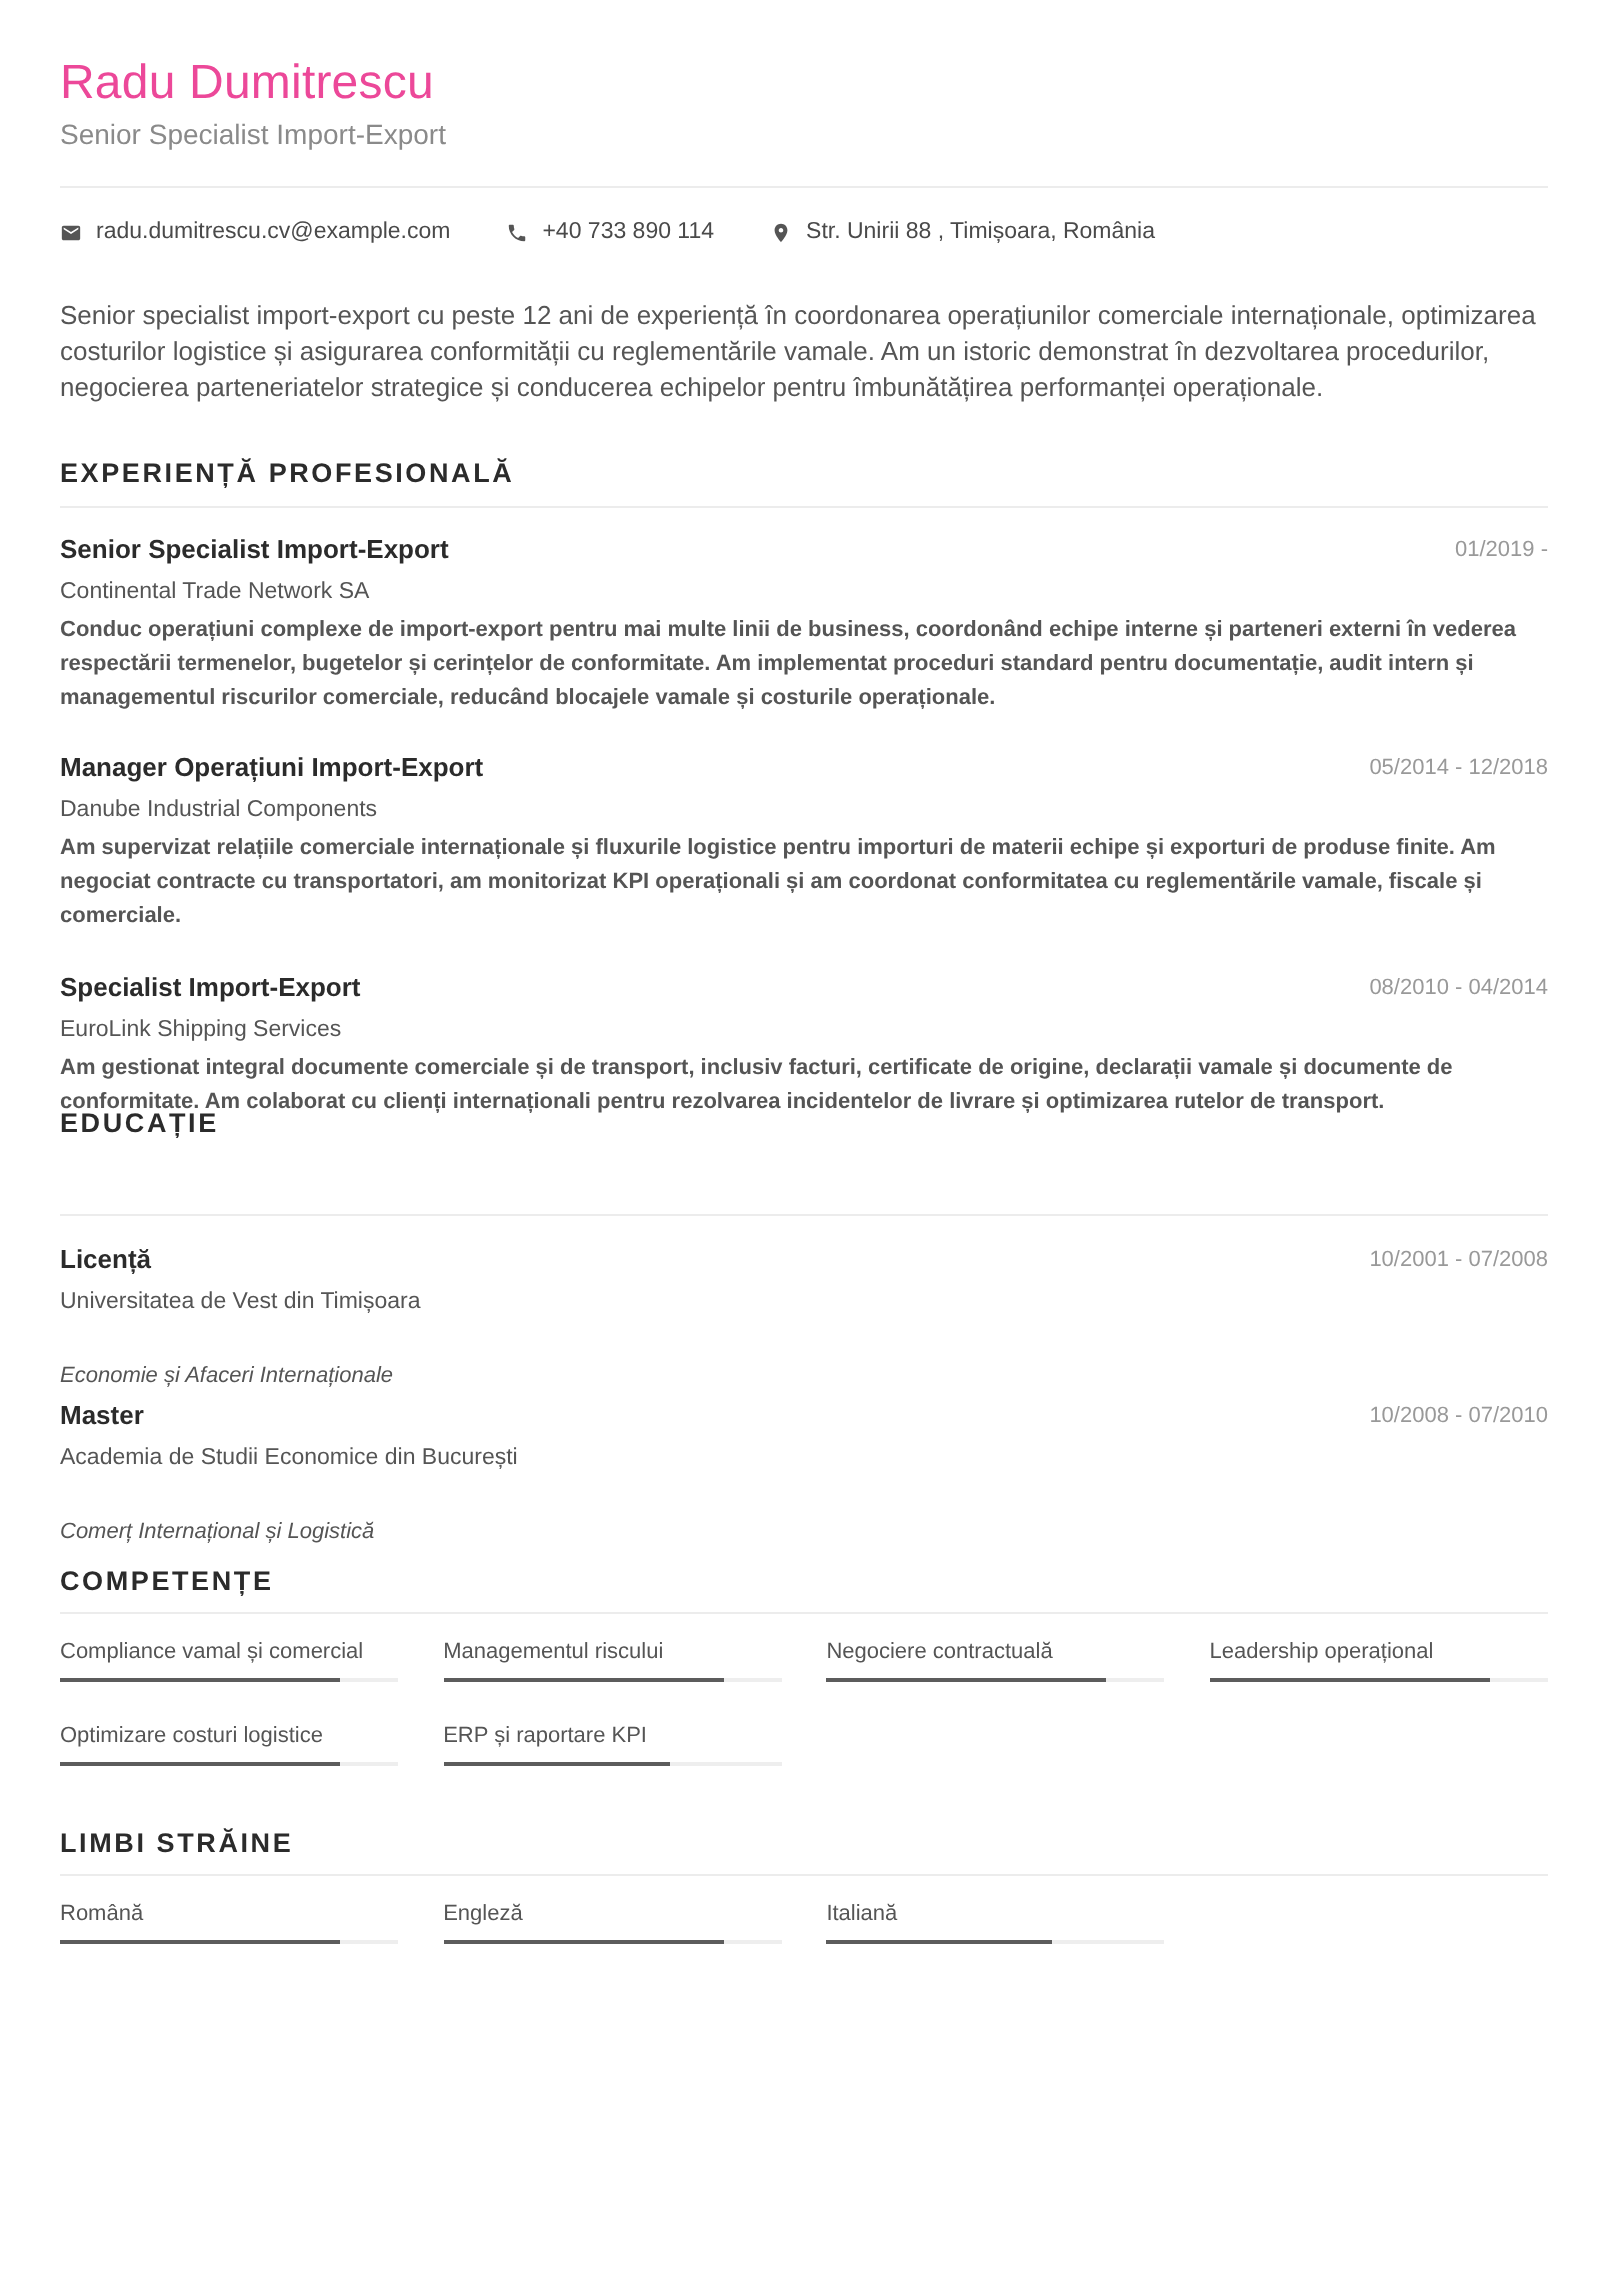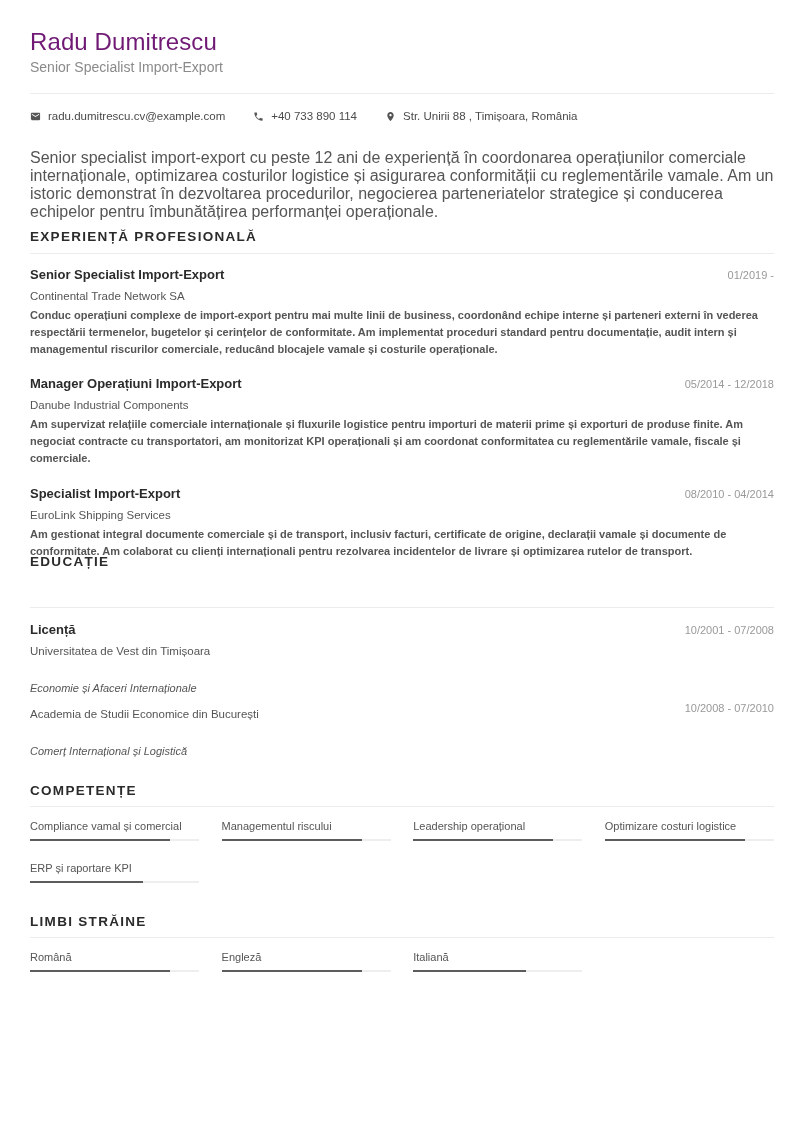--- a/index.html
+++ b/index.html
@@ -1,28 +1,28 @@
 <!DOCTYPE html>
 <html><head>
 <meta charset="utf-8">
 <style>
   * { box-sizing: border-box; margin: 0; padding: 0; }
   html, body { width: 804px; height: 1137px; background: #ffffff; }
   body { font-family: "Liberation Sans", "DejaVu Sans", sans-serif; color: #2b2b2b; position: relative; overflow: hidden; }
   .page { position: absolute; left: 30px; top: 0; width: 744px; }
 
-  .name { position: absolute; top: 28px; left: 0; font-size: 24px; font-weight: 400; color: #701a75; letter-spacing: 0.1px; }
+  .name { position: absolute; top: 28px; left: 0; font-size: 24px; font-weight: 400; color: #ec4899; letter-spacing: 0.1px; }
   .role { position: absolute; top: 59px; left: 0; font-size: 14px; color: #8a8a8a; }
   .hr-top { position: absolute; top: 93px; left: 0; width: 744px; height: 1px; background: #ececec; }
 
   .contacts { position: absolute; top: 110px; left: 0; display: flex; font-size: 11.5px; color: #4a4a4a; }
   .contact { display: flex; align-items: center; margin-right: 28px; justify-content: space-between; }
   .contact svg { width: 11px; height: 11px; margin-right: 7px; fill: #555; }
 
-  .summary { position: absolute; top: 149px; left: 0; width: 744px; font-size: 16px; line-height: 18px; color: #555; }
+  .summary { position: absolute; top: 149px; left: 0; width: 744px; font-size: 13px; line-height: 18px; color: #555; }
 
   .section-title { position: absolute; left: 0; font-size: 13.5px; font-weight: 700; letter-spacing: 1.3px; color: #2b2b2b; }
   .section-rule { position: absolute; left: 0; width: 744px; height: 1px; background: #ececec; }
 
   .item { position: absolute; left: 0; width: 744px; }
   .item-title { font-size: 13px; font-weight: 700; color: #2b2b2b; }
   .item-date { position: absolute; right: 0; top: 2px; font-size: 11px; color: #999; }
   .item-org { font-size: 11.5px; color: #555; margin-top: 8px; }
   .item-desc { font-size: 11px; line-height: 17px; color: #555; margin-top: 5px; font-weight: bold; }
   .item-field { font-size: 11px; font-style: italic; color: #555; margin-top: 25px; }
@@ -72,58 +72,65 @@
     <div class="item-title">Senior Specialist Import-Export</div>
     <div class="item-date">01/2019 -</div>
     <div class="item-org">Continental Trade Network SA</div>
     <div class="item-desc">Conduc operațiuni complexe de import-export pentru mai multe linii de business, coordonând echipe interne și parteneri externi în vederea respectării termenelor, bugetelor și cerințelor de conformitate. Am implementat proceduri standard pentru documentație, audit intern și managementul riscurilor comerciale, reducând blocajele vamale și costurile operaționale.</div>
   </div>
 
   <div class="item" style="top:376px">
     <div class="item-title">Manager Operațiuni Import-Export</div>
     <div class="item-date">05/2014 - 12/2018</div>
     <div class="item-org">Danube Industrial Components</div>
-    <div class="item-desc">Am supervizat relațiile comerciale internaționale și fluxurile logistice pentru importuri de materii prime și exporturi de produse finite. Am negociat contracte cu transportatori, am monitorizat KPI operaționali și am coordonat conformitatea cu reglementările vamale, fiscale și comerciale.</div>
+    <div class="item-desc">Am supervizat relațiile comerciale internaționale și fluxurile logistice pentru importuri de materii echipe și exporturi de produse finite. Am negociat contracte cu transportatori, am monitorizat KPI operaționali și am coordonat conformitatea cu reglementările vamale, fiscale și comerciale.</div>
   </div>
 
   <div class="item" style="top:486px">
     <div class="item-title">Specialist Import-Export</div>
     <div class="item-date">08/2010 - 04/2014</div>
     <div class="item-org">EuroLink Shipping Services</div>
     <div class="item-desc">Am gestionat integral documente comerciale și de transport, inclusiv facturi, certificate de origine, declarații vamale și documente de conformitate. Am colaborat cu clienți internaționali pentru rezolvarea incidentelor de livrare și optimizarea rutelor de transport.</div>
   </div>
 
   <h2 class="section-title" style="top:554px">EDUCAȚIE</h2>
   <div class="section-rule" style="top:607px"></div>
 
   <div class="item" style="top:622px">
     <div class="item-title">Licență</div>
     <div class="item-date">10/2001 - 07/2008</div>
     <div class="item-org">Universitatea de Vest din Timișoara</div>
     <div class="item-field">Economie și Afaceri Internaționale</div>
   </div>
 
   <div class="item" style="top:700px">
+    <div class="item-title">Master</div>
     <div class="item-date">10/2008 - 07/2010</div>
     <div class="item-org">Academia de Studii Economice din București</div>
     <div class="item-field">Comerț Internațional și Logistică</div>
   </div>
 
   <h2 class="section-title" style="top:783px">COMPETENȚE</h2>
   <div class="section-rule" style="top:806px"></div>
 
   <div class="bars" style="top:820px">
     <div class="bar-item">
       <div class="bar-label">Compliance vamal și comercial</div>
       <div class="bar-track">
           <div class="bar-fill" style="width: 83%;"></div>
         </div>
     </div>
     <div class="bar-item">
       <div class="bar-label">Managementul riscului</div>
+      <div class="bar-track">
+          <div class="bar-fill" style="width: 83%;"></div>
+        </div>
+    </div>
+    <div class="bar-item">
+      <div class="bar-label">Negociere contractuală</div>
       <div class="bar-track">
           <div class="bar-fill" style="width: 83%;"></div>
         </div>
     </div>
     <div class="bar-item">
       <div class="bar-label">Leadership operațional</div>
       <div class="bar-track">
           <div class="bar-fill" style="width: 83%;"></div>
         </div>
     </div>

